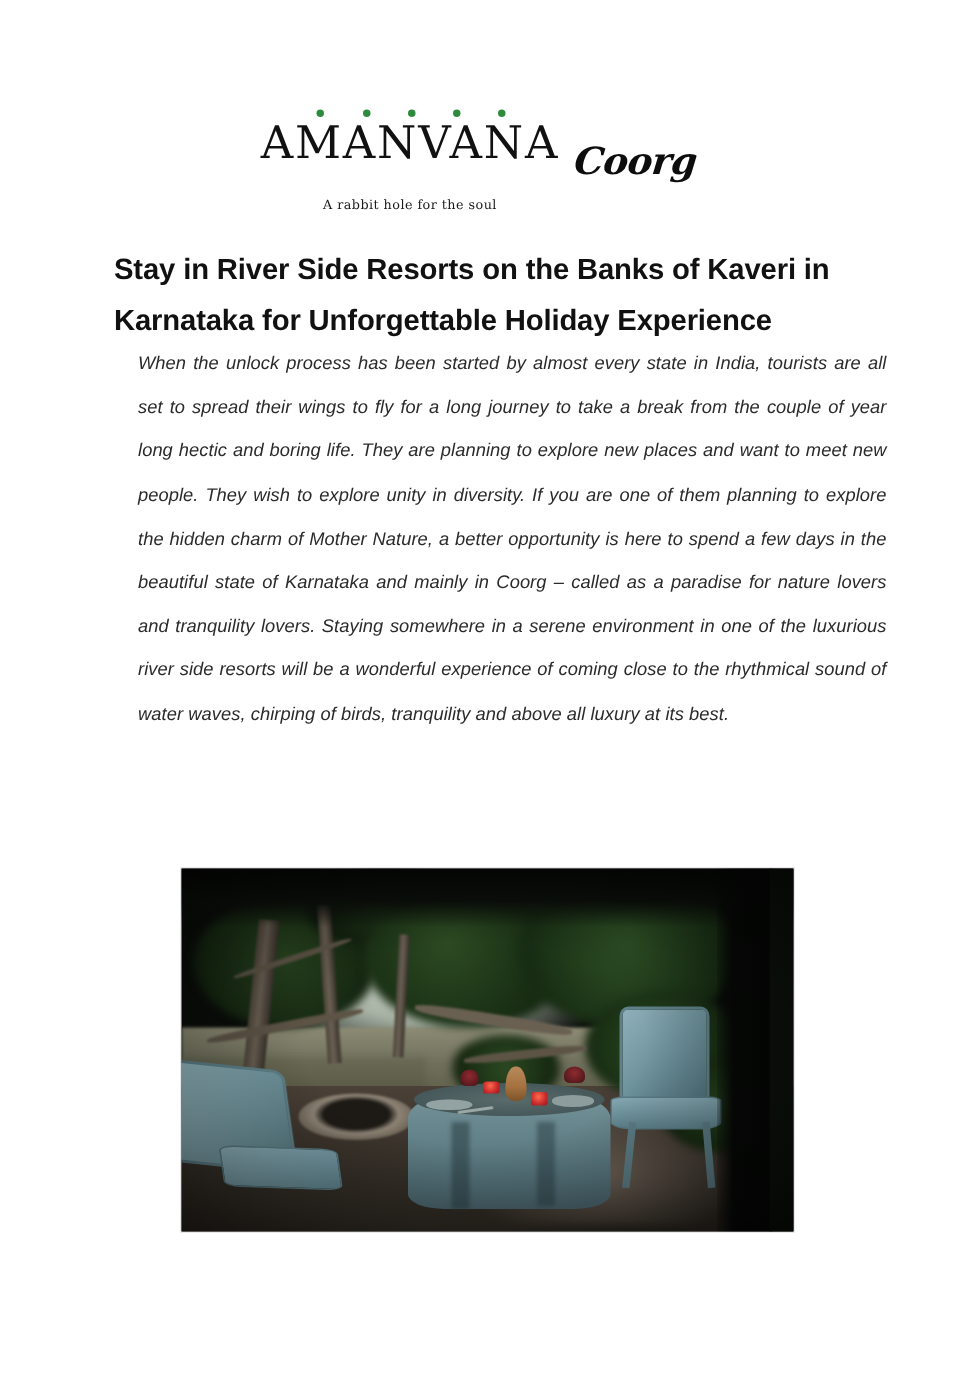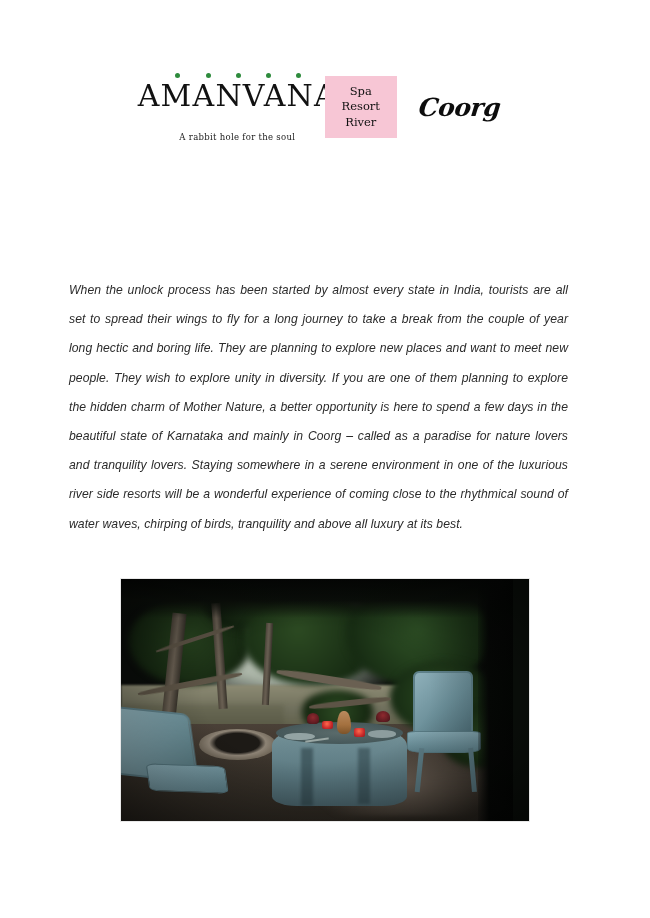--- a/index.html
+++ b/index.html
@@ -108,23 +108,22 @@
     font-size: 19.5px;
     line-height: 34px;
     color: #111;
     letter-spacing: -0.1px;
   }
 
   
   .body-copy {
     position: absolute;
     top: 228px;
-    left: 69px;
+    left: 92px;
     width: 499px;
-    margin-top: 48px;
   }
   .para {
     font-family: "Liberation Sans", sans-serif;
     font-style: italic;
     font-size: 12.2px;
     line-height: 29.2px;
     text-align: justify;
     color: #2b2b2b;
     margin: 0 0 0 0;
     letter-spacing: 0.05px;
@@ -373,29 +372,25 @@
         <i></i>
           <i></i>
           <i></i>
           <i></i>
           <i></i>
       </div>
       <div class="logo-word">AMANVANA</div>
       <div class="logo-tagline">A rabbit hole for the soul</div>
     </div>
 
-    <div class="logo-pinkbox">
-      <span>Spa</span>
-      <span>Resort</span>
-      <span>River</span>
-    </div>
 
     <div class="logo-coorg">Coorg</div>
   </div>
 
+  <h1 class="doc-heading">Stay in River Side Resorts on the Banks of Kaveri in Karnataka for Unforgettable Holiday Experience</h1>
 
   <div class="body-copy">
 
     <p class="para">When the unlock process has been started by almost every state in India, tourists are all set to spread their wings to fly for a long journey to take a break from the couple of year long hectic and boring life. They are planning to explore new places and want to meet new people. They wish to explore unity in diversity. If you are one of them planning to explore the hidden charm of Mother Nature, a better opportunity is here to spend a few days in the beautiful state of Karnataka and mainly in Coorg – called as a paradise for nature lovers and tranquility lovers. Staying somewhere in a serene environment in one of the luxurious river side resorts will be a wonderful experience of coming close to the rhythmical sound of water waves, chirping of birds, tranquility and above all luxury at its best.</p>
 
   </div>
 
   <div class="photo-wrap">
     <div class="photo">
 

